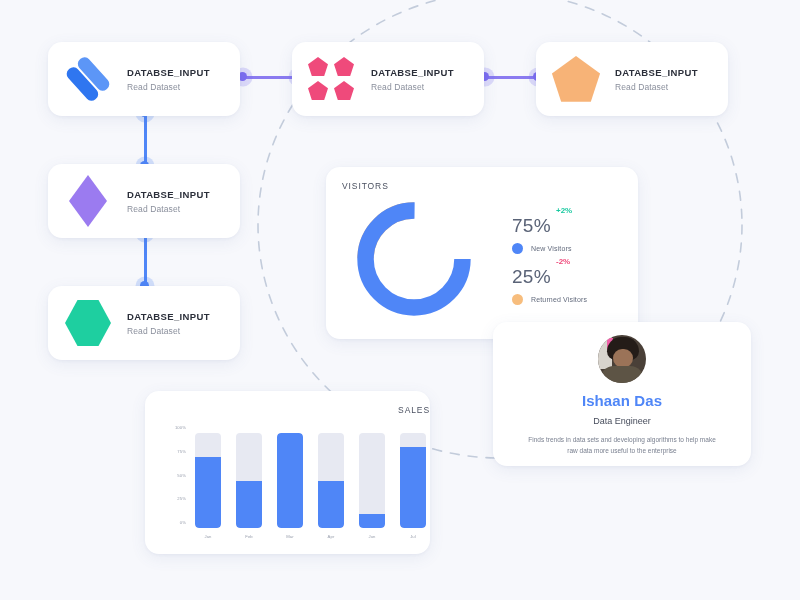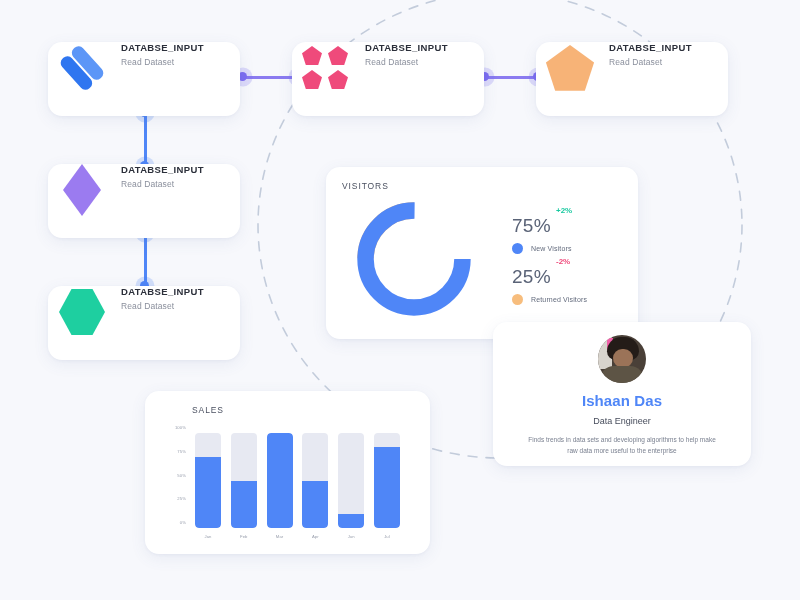--- a/index.html
+++ b/index.html
@@ -75,22 +75,22 @@
     box-shadow: 0 4px 16px rgba(80, 100, 160, .09),
                 0 1px 3px rgba(80, 100, 160, .06);
     z-index: 3;
   }
 
   
   .node-card {
     width: 192px;
     height: 74px;
     display: flex;
-    align-items: flex-start;
-    padding: 0 8px;
+    align-items: center;
+    padding: 0 14px;
     gap: 13px;
   }
   .node-icon {
     width: 52px;
     height: 52px;
     flex: 0 0 52px;
     display: flex;
     align-items: center;
     justify-content: center;
   }
@@ -235,21 +235,22 @@
     font-size: 6.5px;
     line-height: 1.65;
     color: #7a8090;
     padding: 0 14px;
   }
 
   
   #sales-card {
     left: 145px; top: 391px;
     width: 285px; height: 163px;
-    padding: 14px 26px 10px 16px;
+    padding: 14px 0 10px 16px;
+    text-align: right;
   }
   #sales-heading { margin-left: 31px; }
   #sales-plot {
     position: relative;
     margin-top: 12px;
     height: 112px;
     display: flex;
   }
   #y-axis {
     width: 28px;

